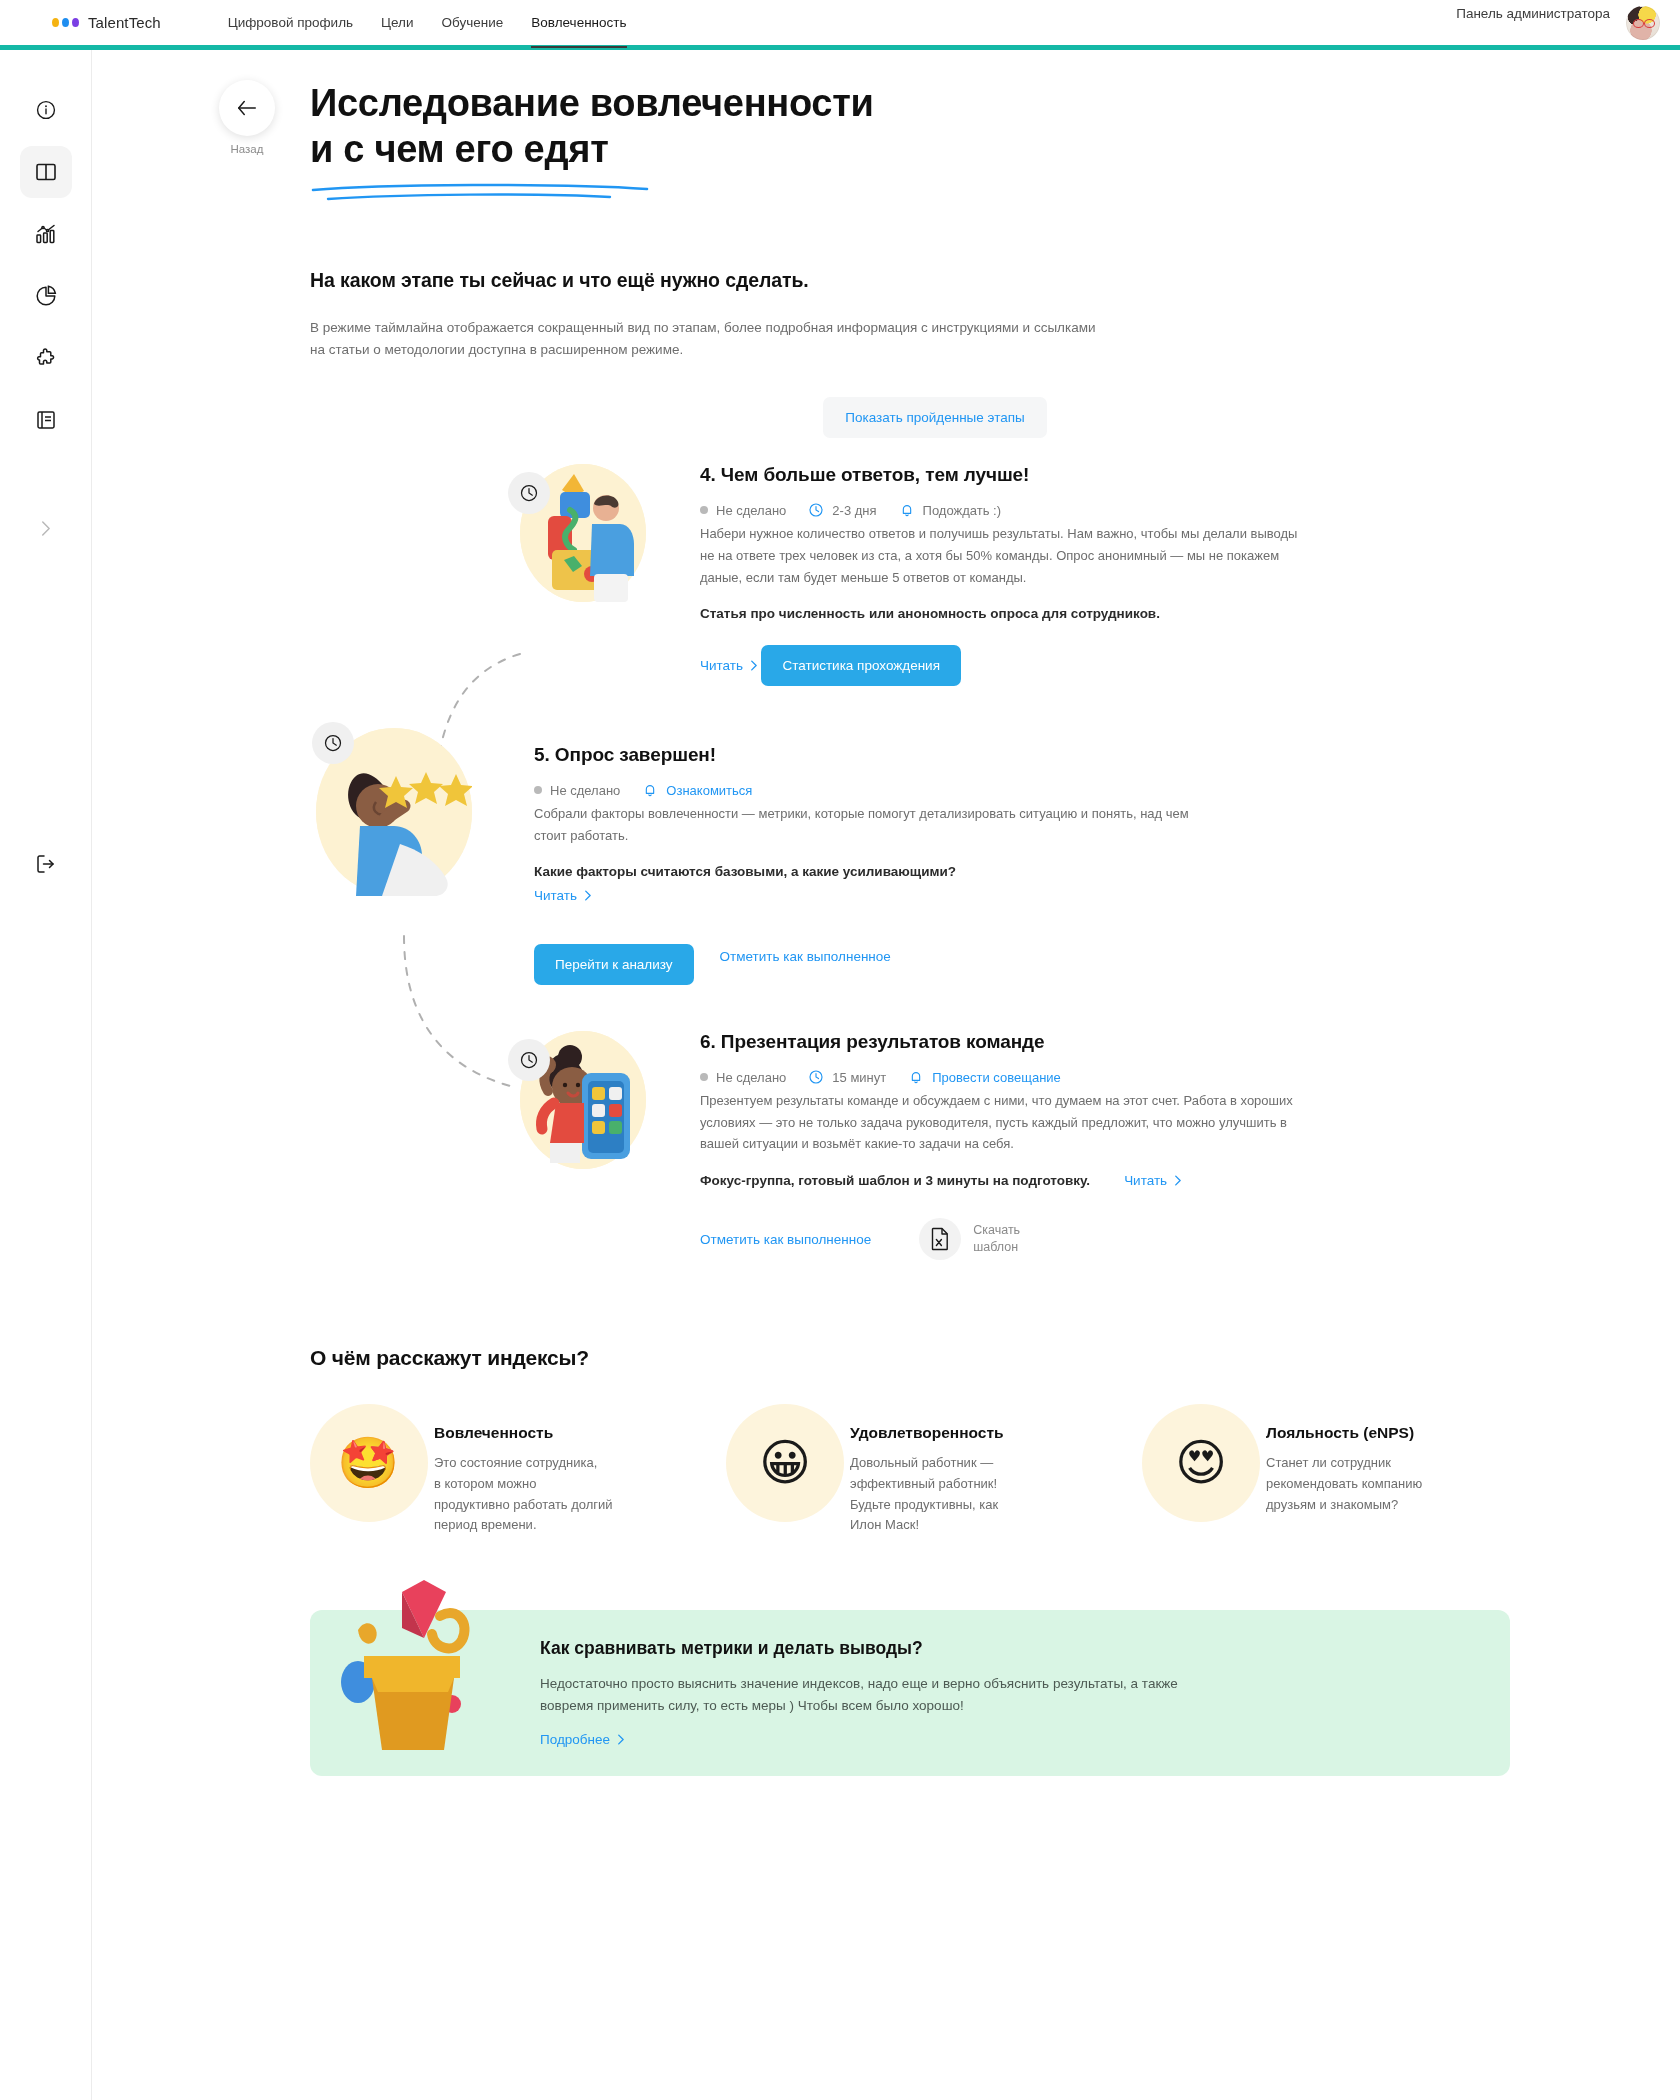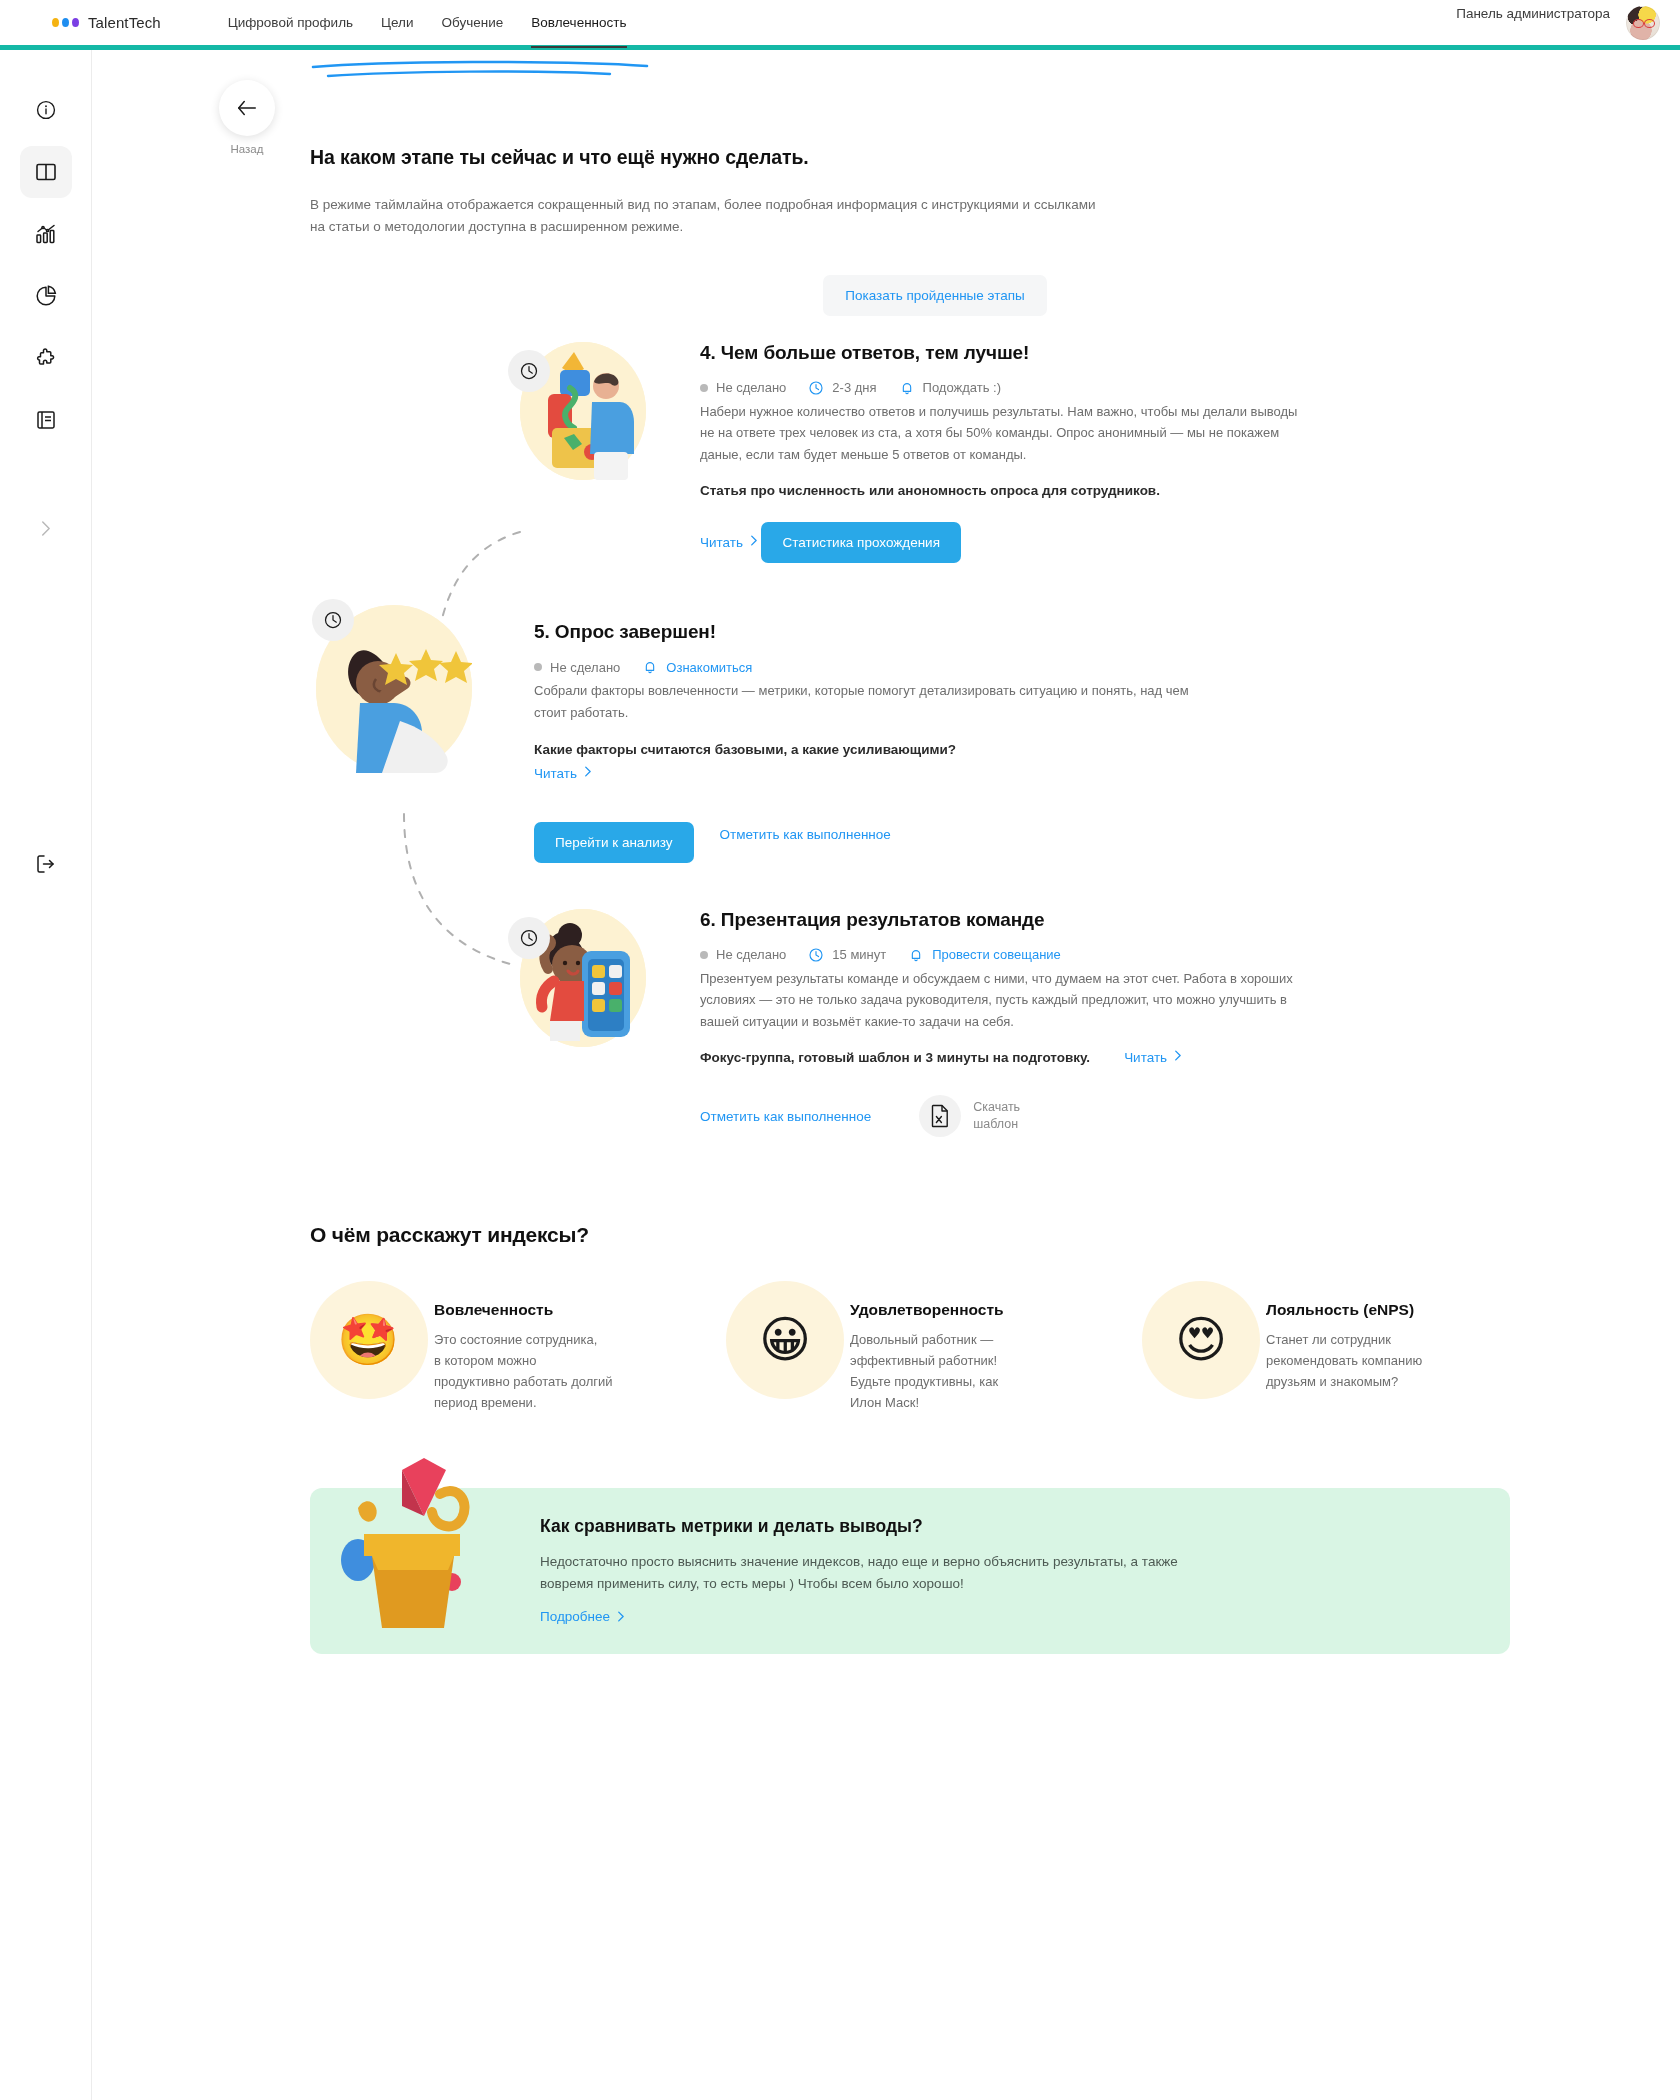--- a/index.html
+++ b/index.html
@@ -152,21 +152,21 @@
 
   .meta-row { display: flex; align-items: center; gap: 22px; margin-top: 16px; }
   .meta { display: flex; align-items: center; gap: 8px; font-size: 13px; }
   .meta.grey { color: #777; }
   .meta.blue { color: #2196f3; }
   .dot-grey { width: 8px; height: 8px; border-radius: 50%; background: #b9b9b9; display: block; }
 
   .step-desc { margin-top: 5px; font-size: 13px; line-height: 1.66; color: #6e6e6e; }
   .step-strong { margin-top: 18px; font-size: 13.5px; font-weight: 700; color: #2b2b2b; }
   .read-link {
-    margin-top: 9px; display: inline-flex; align-items: flex-start; gap: 7px;
+    margin-top: 9px; display: inline-flex; align-items: center; gap: 7px;
     font-size: 13.5px; color: #2196f3; cursor: pointer;
   }
 
   .btn-primary {
     margin-top: 24px; display: inline-block;
     background: #29a8e8; color: #fff; border: none; border-radius: 7px;
     padding: 13px 21px; font-size: 13.5px; cursor: pointer; font-family: inherit;
   }
   .btn-link {
     background: none; border: none; color: #2196f3; font-size: 13.5px;
@@ -322,20 +322,22 @@
           <path d="M9 3L3 10l6 7"></path>
             <path d="M3 10h18"></path>
         </svg>
       </span>
     </div>
     <div class="back-label">Назад</div>
   </div>
 
   <div class="page-main">
 
+    <h1 class="h1">Исследование вовлеченности
+и с чем его едят</h1>
     <div class="h1-underline">
       <svg width="340" height="22" viewBox="0 0 340 22" fill="none">
         <path d="M3 9C70 3 250 2 337 8" stroke="#2196f3" stroke-width="2.6" stroke-linecap="round"></path>
         <path d="M18 18C90 13 230 12 300 16" stroke="#2196f3" stroke-width="2.4" stroke-linecap="round"></path>
       </svg>
     </div>
 
 
     <h2 class="h2">На каком этапе ты сейчас и что ещё нужно сделать.</h2>
     <p class="subtext">В режиме таймлайна отображается сокращенный вид по этапам, более подробная информация с инструкциями и ссылками

